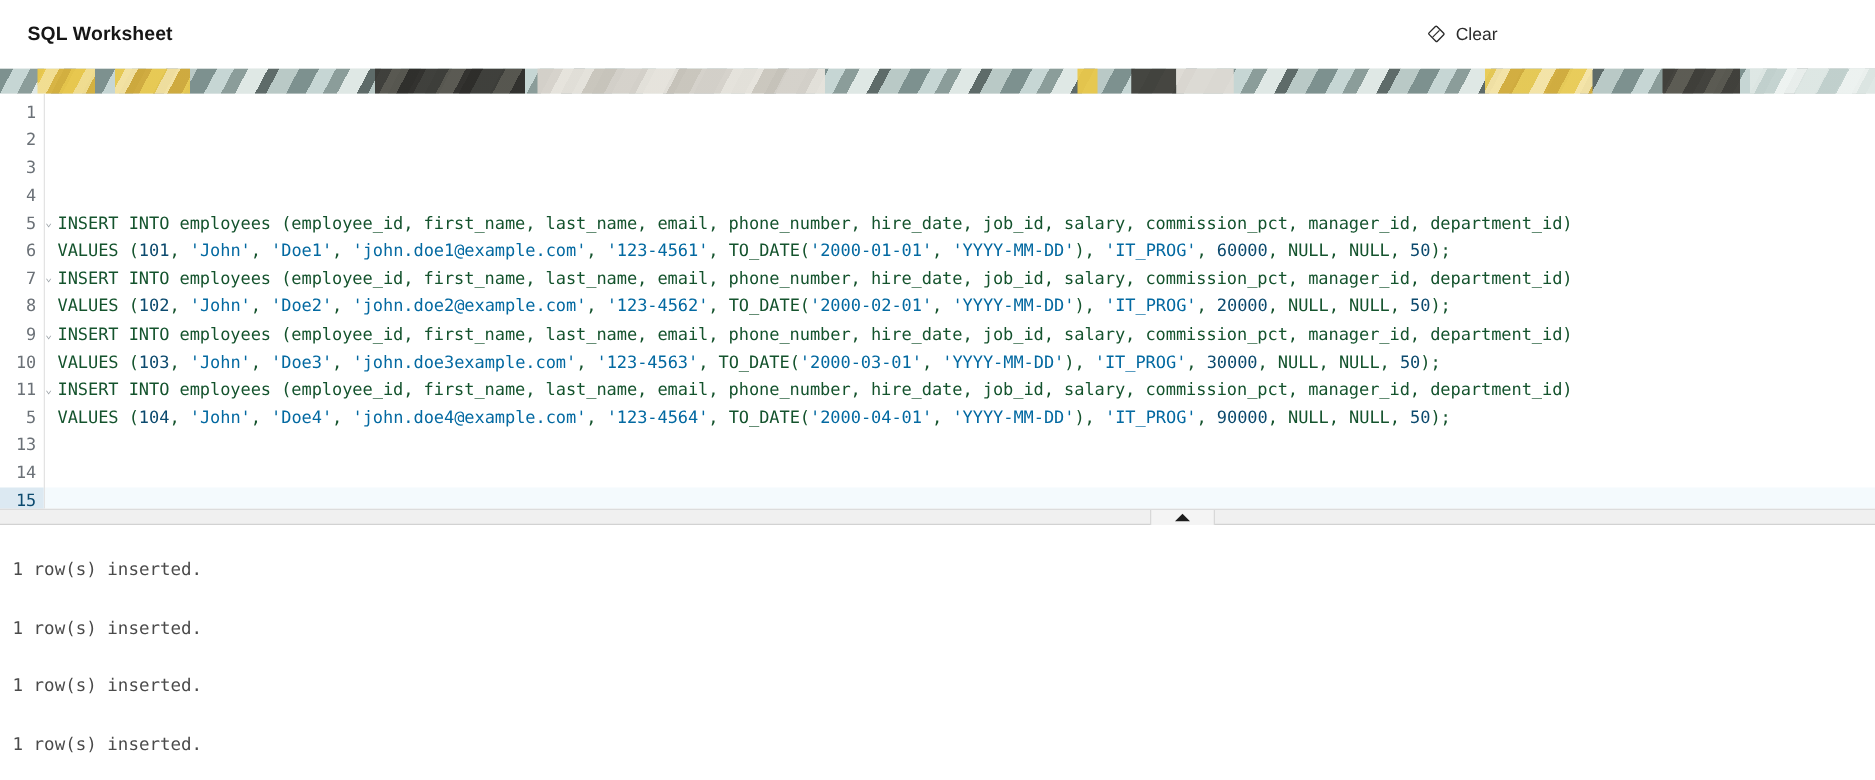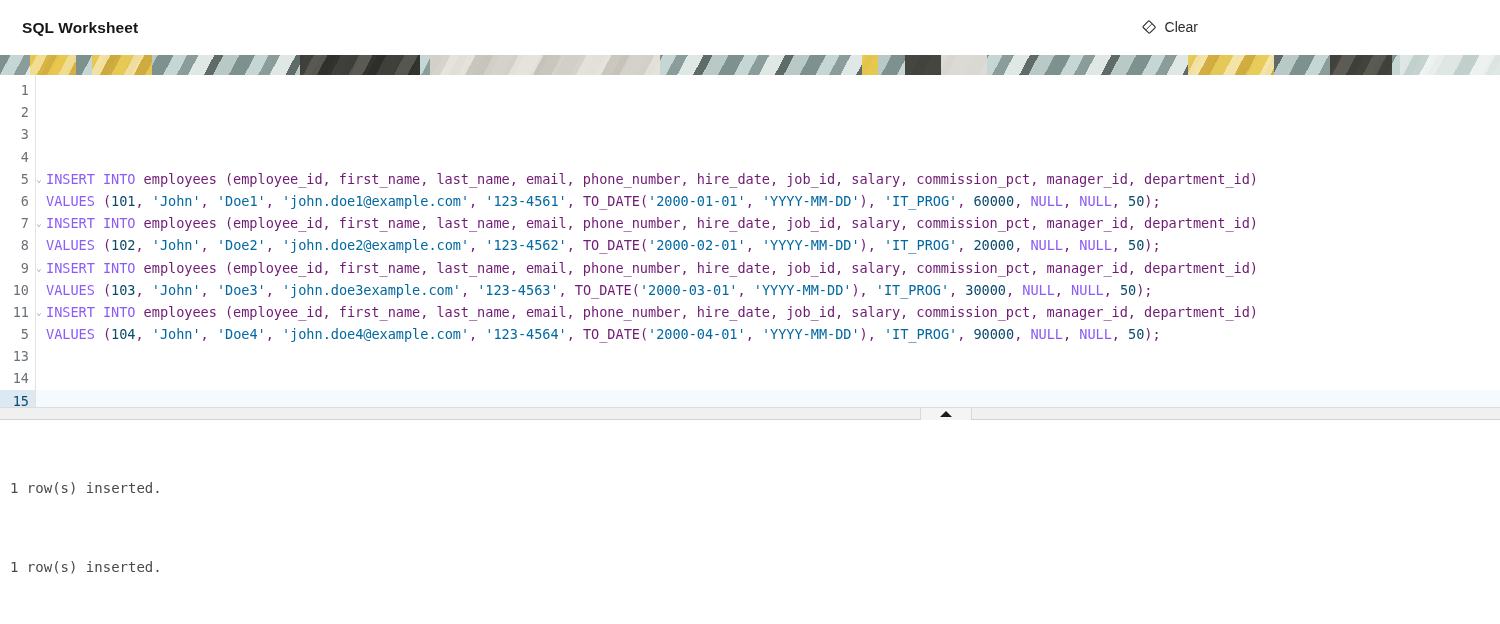--- a/index.html
+++ b/index.html
@@ -132,24 +132,24 @@
     height: 22.2px;
     line-height: 22.2px;
     font-family: "DejaVu Sans Mono", monospace;
     font-size: 13.6px;
     color: #222222;
     white-space: pre;
     padding-left: 10px;
     letter-spacing: -0.05px;
   }
   .code-row.active { background: #f4fafd; }
-  .kw  { color: #8b5cf6; text-align: right; }
+  .kw  { color: #14532d; text-align: right; }
   .num { color: #0c4a6e; }
   .str { color: #0369a1; }
-  .id  { color: #701a75; margin-top: 20px; }
+  .id  { color: #14532d; margin-top: 20px; }
 
   
   .splitter {
     position: relative;
     width: 1500px;
     height: 13px;
     background: #f0f0f0;
     border-top: 1px solid #dcdcdc;
     border-bottom: 1px solid #d2d2d2;
   }
@@ -182,21 +182,20 @@
     padding: 26px 0 0 10px;
     overflow: hidden;
   }
   .result-line {
     font-family: "DejaVu Sans Mono", monospace;
     font-size: 14px;
     color: #4a4a4a;
     height: 46.5px;
     line-height: 20px;
     white-space: pre;
-    margin-top: 32px;
   }
 </style>
 </head>
 <body>
 
 <div class="header">
   <div class="header-title">SQL Worksheet</div>
   <button class="clear-btn">
     <span>
       <svg width="17" height="17" viewBox="0 0 20 20" fill="none" stroke="#2b2b2b" stroke-width="1.3">

